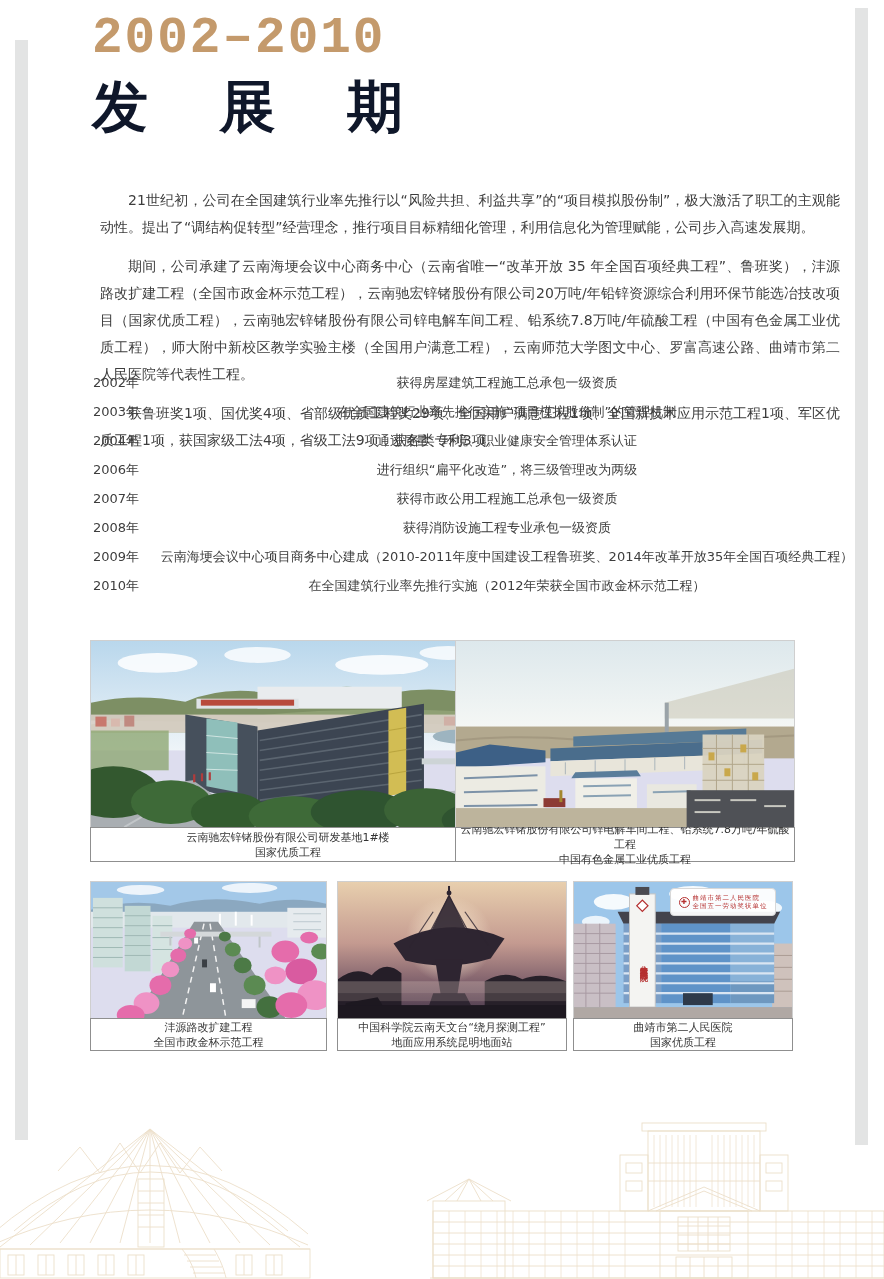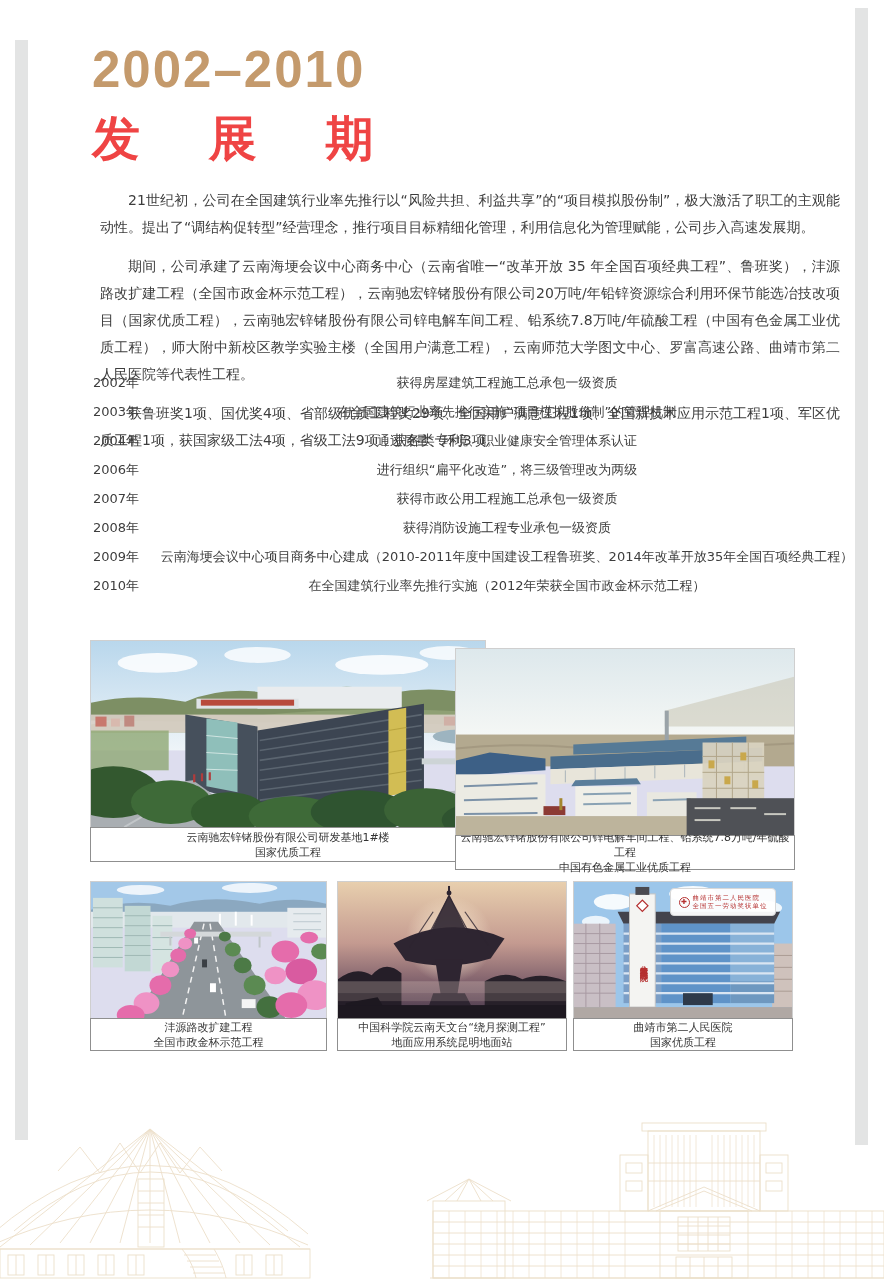--- a/index.html
+++ b/index.html
@@ -6,25 +6,25 @@
   .page{
     position:relative;width:884px;height:1279px;background:#ffffff;overflow:hidden;
     font-family:"DejaVu Sans","Liberation Sans",sans-serif;color:#3d3d3d;
   }
   .side-bar{position:absolute;background:#e3e4e4;width:13px;}
   .side-bar.left{left:15px;top:40px;height:1100px;}
   .side-bar.right{left:855px;top:8px;height:1137px;}
 
   .hdr{position:absolute;left:92px;top:10px;}
   .hdr .period{
-    font-family:Liberation Sans, sans-serif;
-    font-weight:bold;font-size:51px;line-height:58px;letter-spacing:2px;color:#c49a6c;margin-top:31px;
+    font-family:Liberation Mono, monospace;
+    font-weight:bold;font-size:51px;line-height:58px;letter-spacing:2px;color:#c49a6c;
   }
   .hdr .title{
-    font-weight:bold;font-size:48px;line-height:70px;letter-spacing:26px;color:#ef4444;margin-top:4px;
+    font-weight:bold;font-size:56px;line-height:70px;letter-spacing:26px;color:#0f172a;margin-top:4px;
   }
 
   .bodytext{
     position:absolute;left:88px;top:175px;width:764px;
     font-size:14px;line-height:27px;text-align:justify;color:#3d3d3d;
   }
   .bodytext p{margin:12px;text-indent:2em;}
 
   .timeline{position:absolute;left:90px;top:374px;width:766px;font-size:13px;color:#3d3d3d;text-align:center;}
   .tl-row{display:flex;align-items:flex-start;height:29px;line-height:18px;}
@@ -37,21 +37,21 @@
   .caption-box{
     box-sizing:border-box;border:1px solid #8f8f8f;background:#ffffff;
     display:flex;flex-direction:column;justify-content:center;text-align:center;
     font-size:11px;line-height:15px;color:#333333;
   }
   .r1 .photo{width:100%;height:187px;}
   .r1 .caption-box{height:35px;}
   .r2 .photo{width:100%;height:137px;}
   .r2 .caption-box{height:33px;}
   #cardA{left:90px;top:640px;width:396px;}
-  #cardB{left:455px;top:640px;width:340px;margin-top:8px;}
+  #cardB{left:455px;top:640px;width:340px;}
   #cardC{left:90px;top:881px;width:237px;}
   #cardD{left:337px;top:881px;width:230px;}
   #cardE{left:573px;top:881px;width:220px;}
 
   .tower-sign{
     position:absolute;left:57px;top:37px;width:24px;height:88px;
     display:flex;align-items:center;justify-content:center;
     writing-mode:vertical-rl;text-orientation:upright;
     font-size:8px;line-height:8px;color:#b53030;font-weight:bold;letter-spacing:1px;
   }

